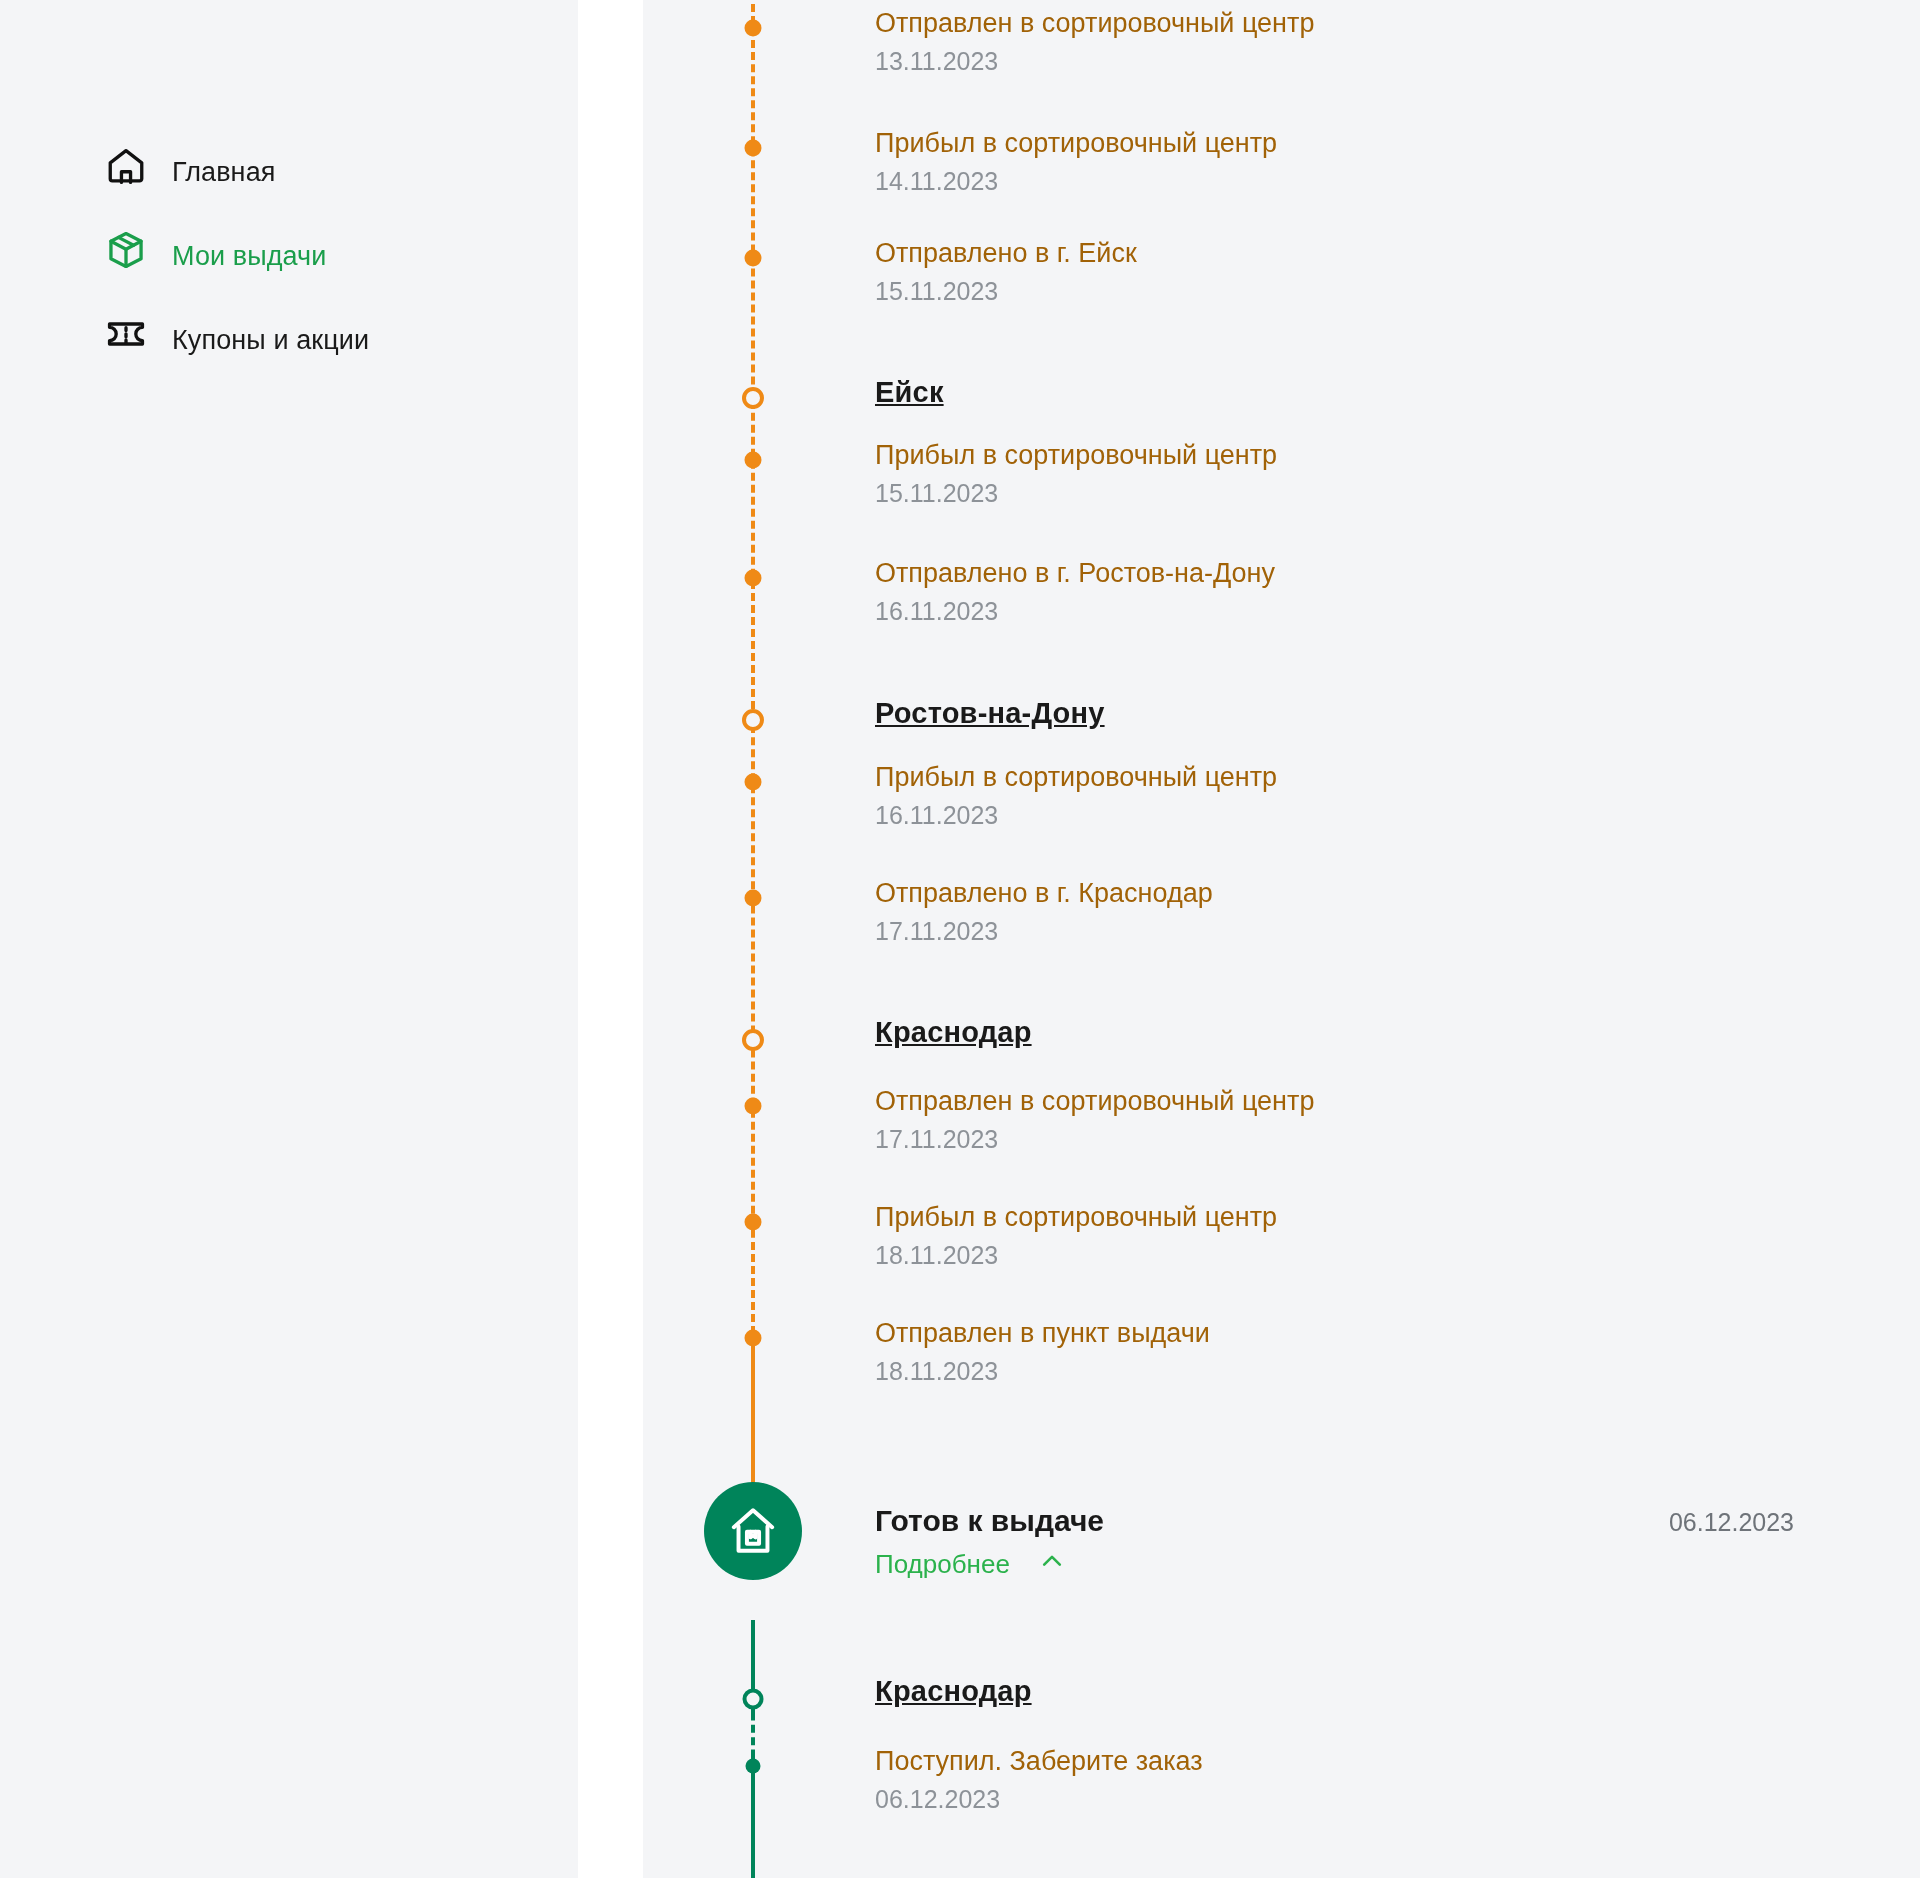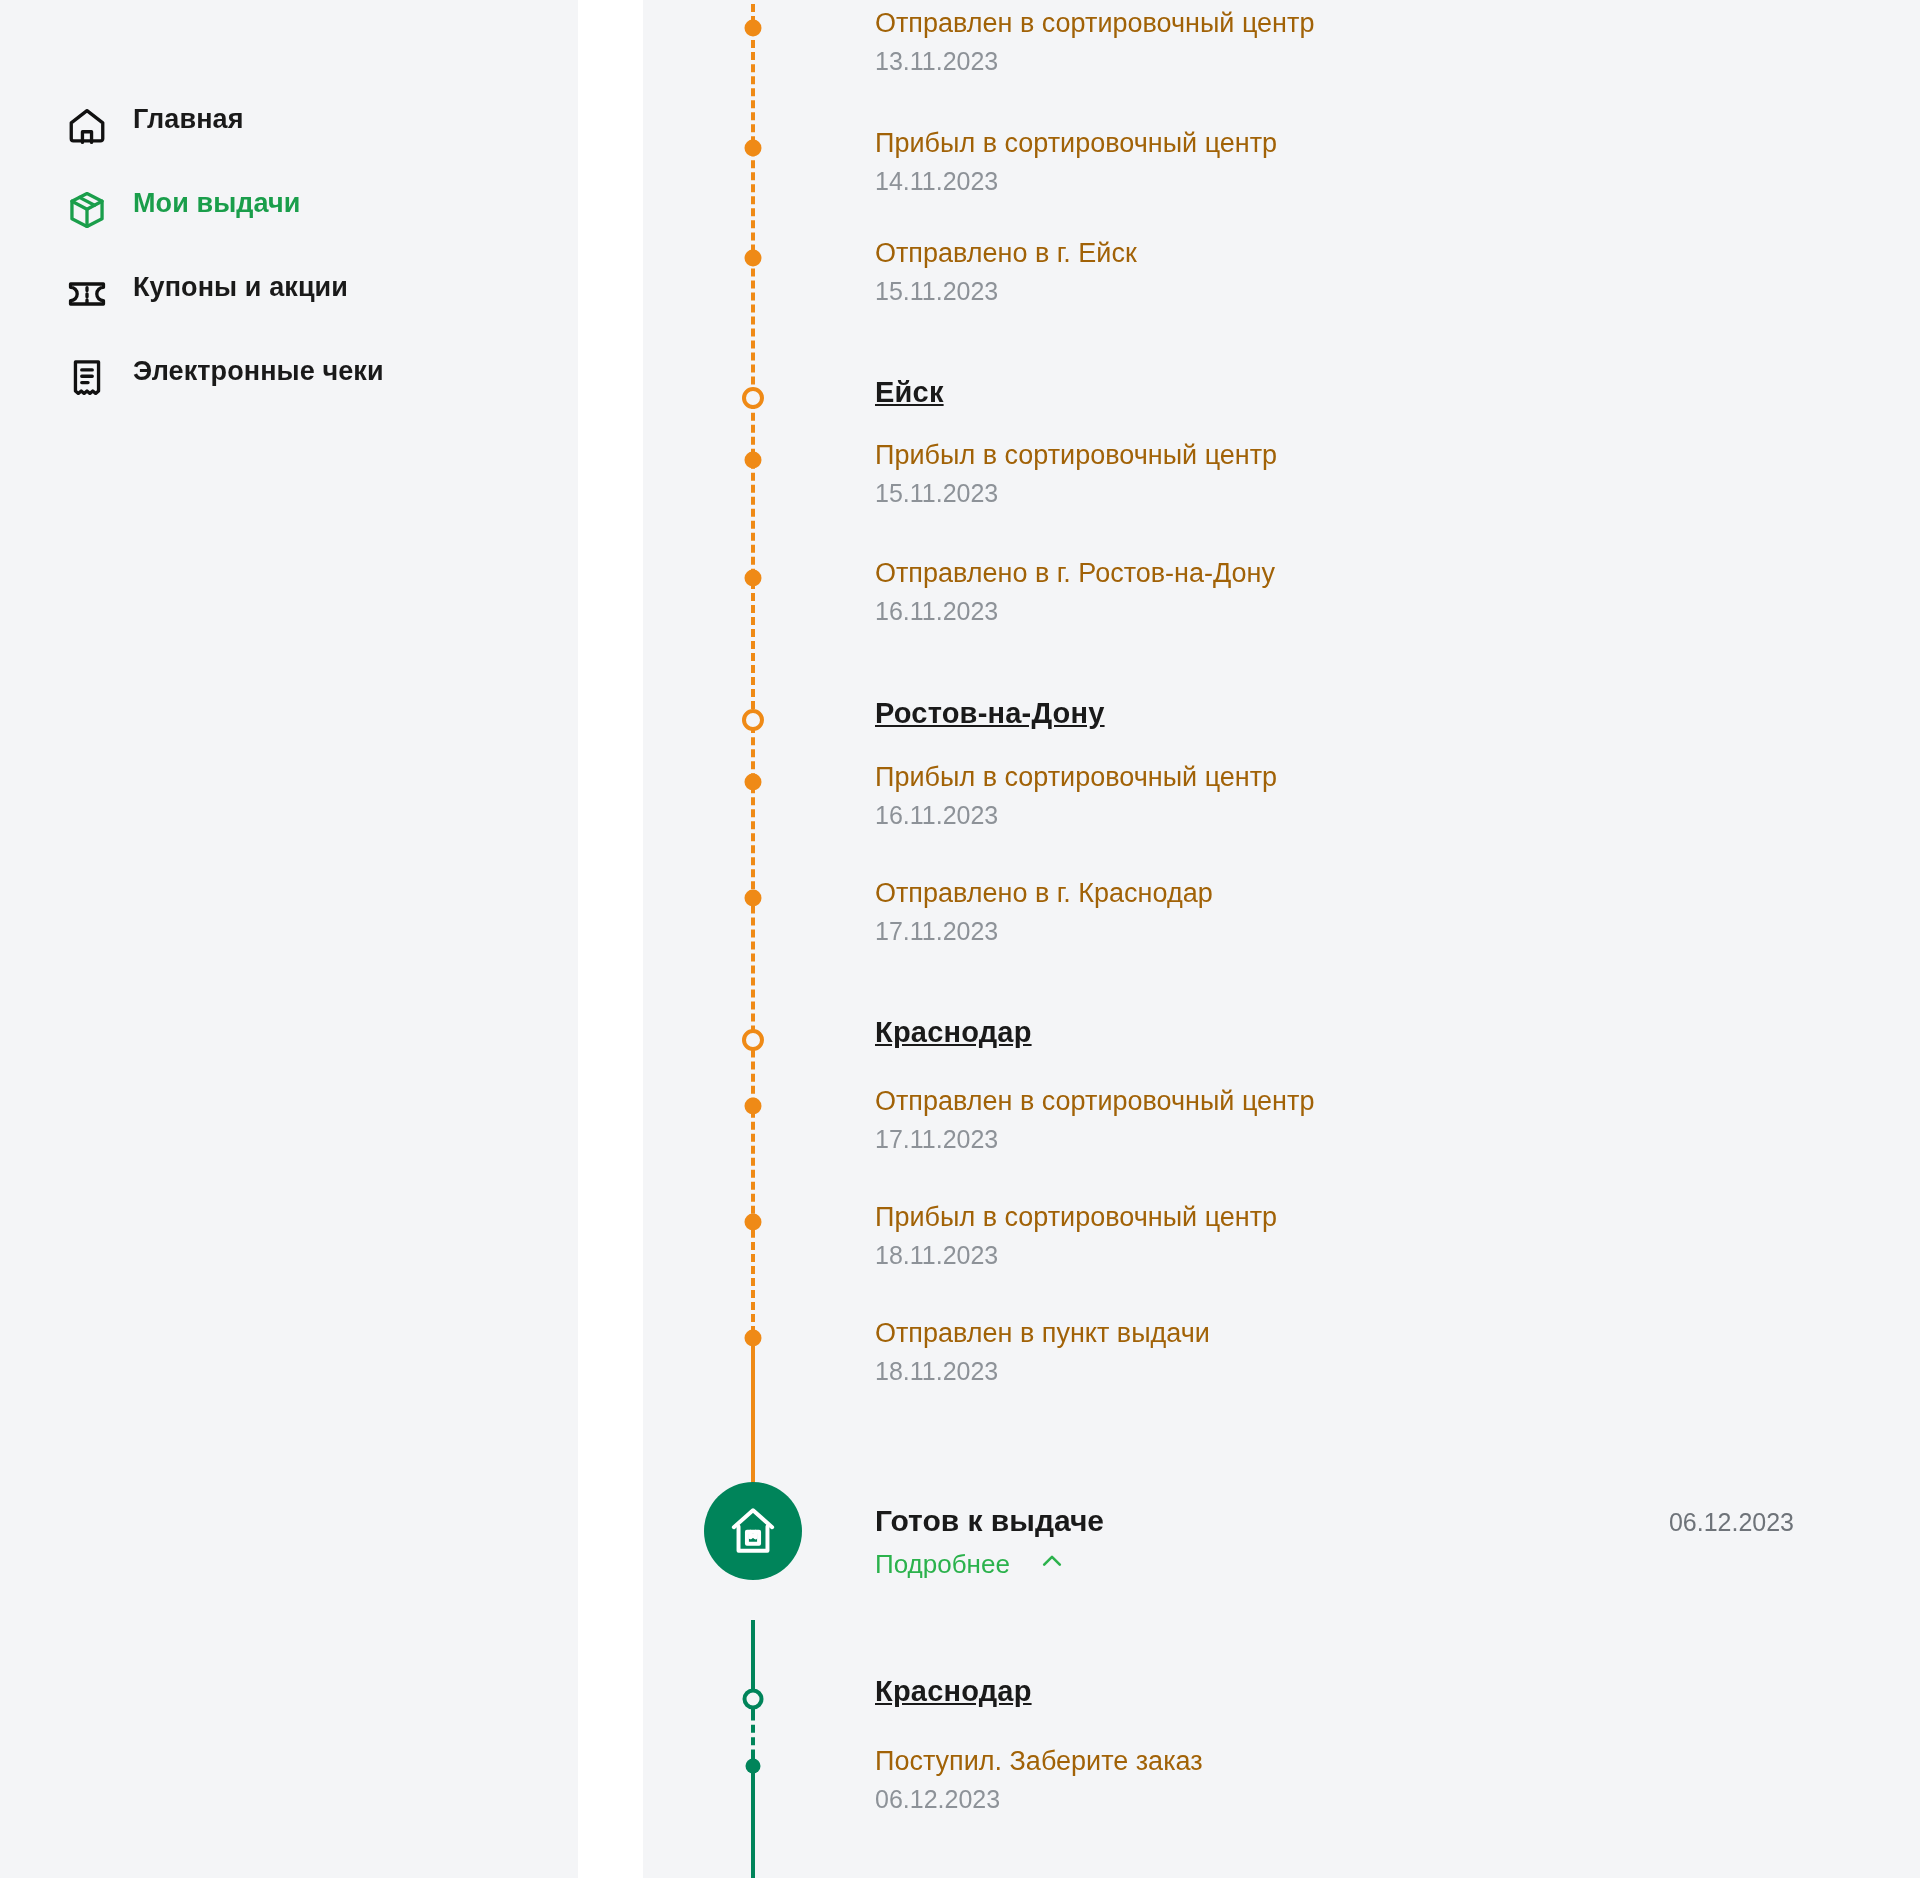--- a/index.html
+++ b/index.html
@@ -31,26 +31,25 @@
     position: relative;
   }
   .nav {
     position: absolute;
     top: 104px;
     left: 0;
     width: 578px;
   }
   .nav-item {
     display: flex;
-    align-items: flex-start;
+    align-items: flex-end;
     height: 84px;
-    padding-left: 65px;
+    padding-left: 104px;
     box-sizing: border-box;
     cursor: pointer;
-    font-weight: bold;
   }
   .nav-icon {
     width: 44px;
     height: 44px;
     flex: 0 0 44px;
     display: flex;
     align-items: center;
     justify-content: center;
     margin-right: 24px;
   }
@@ -234,29 +233,20 @@
       <div class="nav-item">
         <span class="nav-icon">
           <svg width="42" height="42" viewBox="0 0 24 24" fill="none" stroke="#111111" stroke-width="1.9" stroke-linecap="round" stroke-linejoin="round">
             <path d="M2.6 8.2V6.3h18.8v1.9a2.1 2.1 0 0 0 0 7.6v1.9H2.6v-1.9a2.1 2.1 0 0 0 0-7.6z"></path>
             <path d="M12 8.4v1.6M12 11.9v1.6M12 15.4v1.6"></path>
           </svg>
         </span>
         <span class="nav-label">Купоны и акции</span>
       </div>
 
-      <div class="nav-item">
-        <span class="nav-icon">
-          <svg width="42" height="42" viewBox="0 0 24 24" fill="none" stroke="#111111" stroke-width="1.9" stroke-linecap="round" stroke-linejoin="round">
-            <path d="M5.4 2.8h13.2v16.6l-1.65 1.4-1.65-1.4-1.65 1.4-1.65-1.4-1.65 1.4-1.65-1.4L7.05 20.8 5.4 19.4z"></path>
-            <path d="M9 7.4h6M9 11h6M9 14.6h3.6"></path>
-          </svg>
-        </span>
-        <span class="nav-label">Электронные чеки</span>
-      </div>
 
 
 
     </nav>
   </aside>
 
   <div class="gutter"></div>
 
   <main class="content">
     <div class="timeline">

